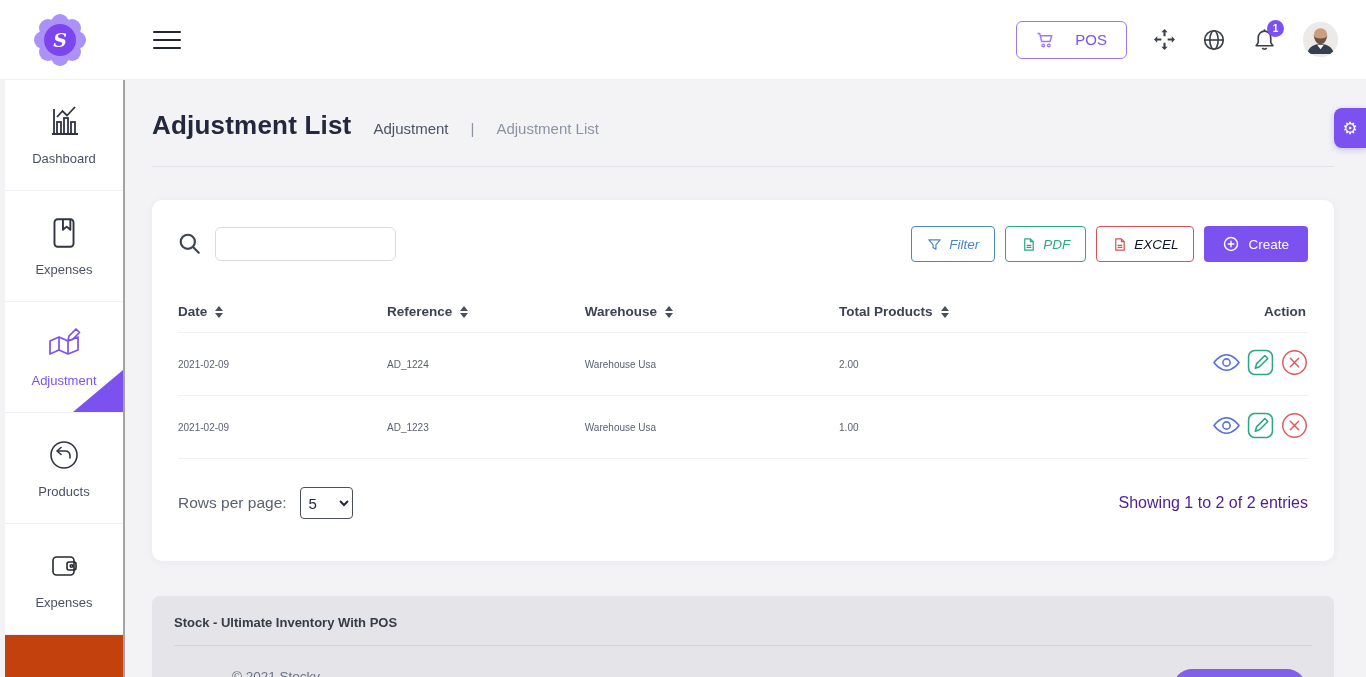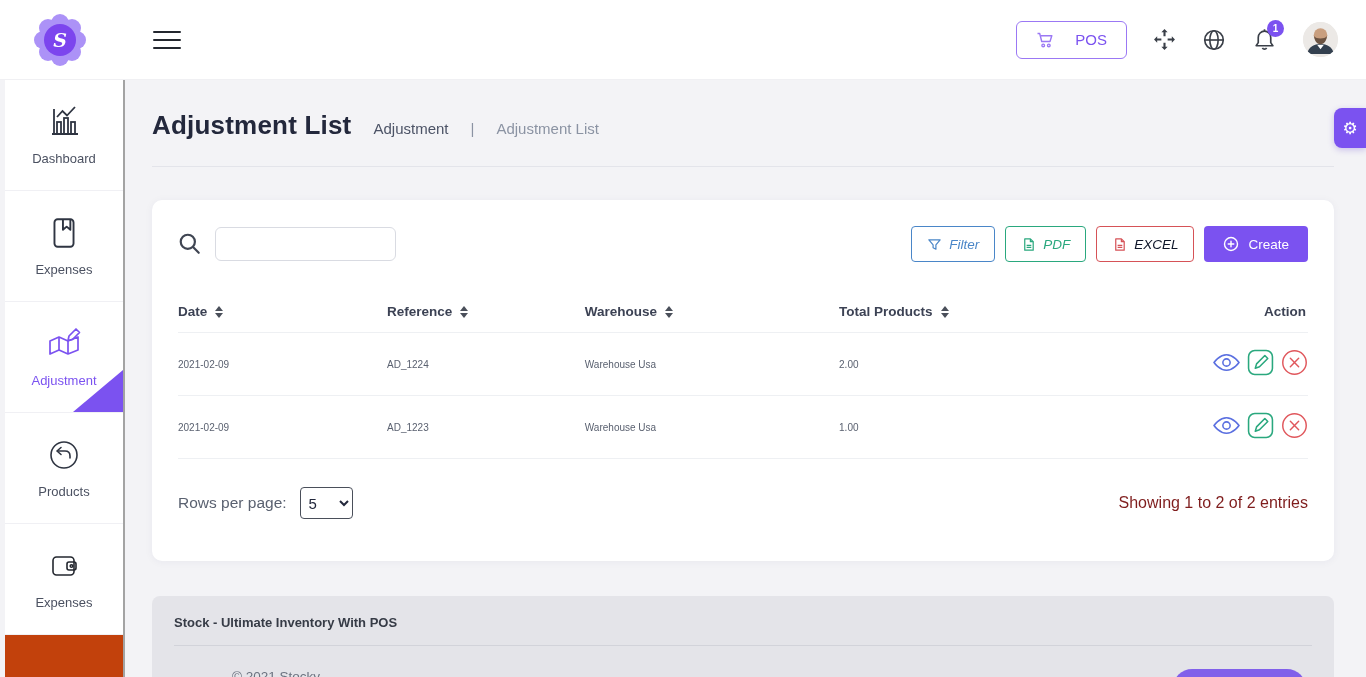--- a/index.html
+++ b/index.html
@@ -57,21 +57,21 @@
   tbody tr { border-top:1px solid #eef0f3; }
   tbody tr:last-child { border-bottom:1px solid #eef0f3; }
   td { font-size:10px; color:#5a6170; padding:16px 26px 16px 0; }
   td.action-cell { text-align:right; padding-right:0; white-space:nowrap; }
   .action-cell .act { background:none; border:none; padding:0; margin-left:4px; cursor:pointer; vertical-align:middle; }
 
   
   .pager { display:flex; align-items:center; margin-top:28px; }
   .pager-label { font-size:15.5px; color:#5a6170; }
   .rows-select { margin-left:13px; width:53px; height:32px; border:1.5px solid #4a4f5a; border-radius:4px; font-size:15px; padding:0 4px; color:#23283c; background:#fff; cursor:pointer; }
-  .showing { margin-left:auto; font-size:16px; color:#7f1d1d; }
+  .showing { margin-left:auto; font-size:16px; color:#4c1d95; }
 
   
   .footer { margin:35px 32px 0; background:#e4e4e9; border-radius:8px 8px 0 0; padding:19px 22px 0; height:150px; }
   .footer-title { font-size:13px; font-weight:700; color:#363b46; }
   .footer-rule { border:none; border-top:1px solid #d2d3da; margin-top:15px; }
   .footer-row { display:flex; padding:23px 6px 0 58px; align-items:flex-start; }
   .copyright-line { font-size:13.5px; color:#6c7380; }
   .buy-btn { margin-left:auto; background:#8160ea; color:#fff; border:none; border-radius:22px; padding:11px 27px; font-size:14.5px; font-weight:700; cursor:pointer; }
 
   

